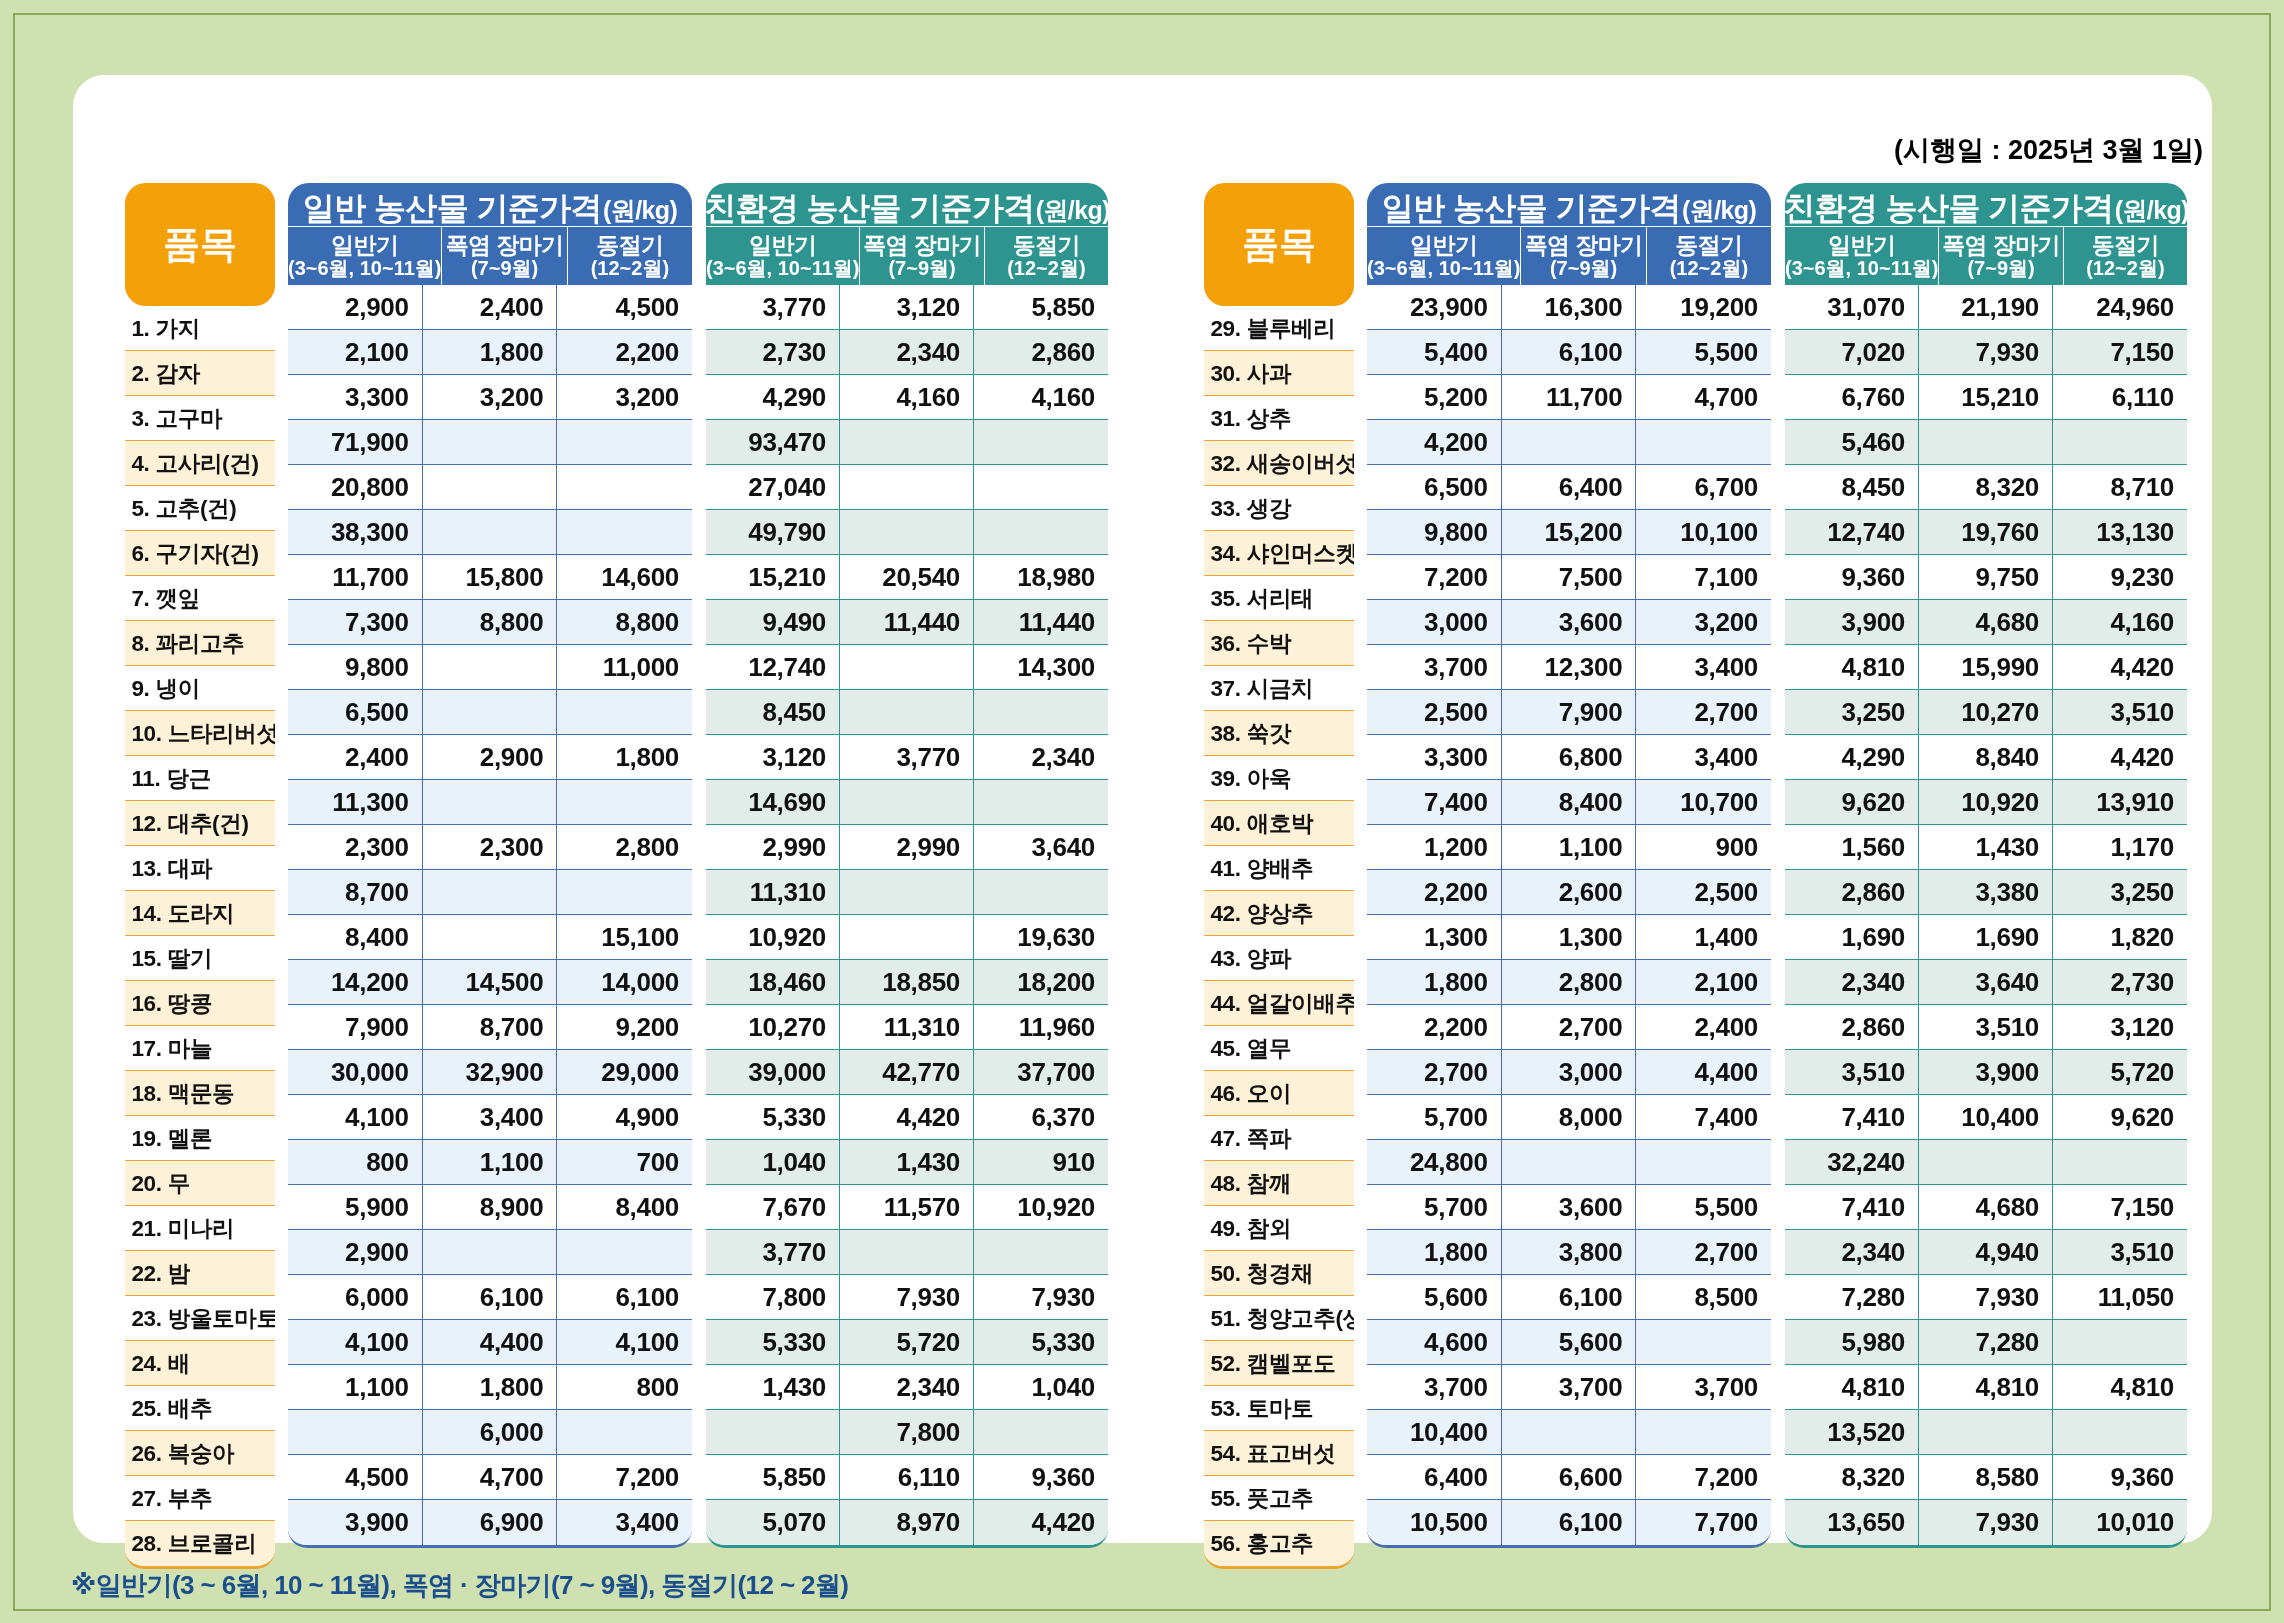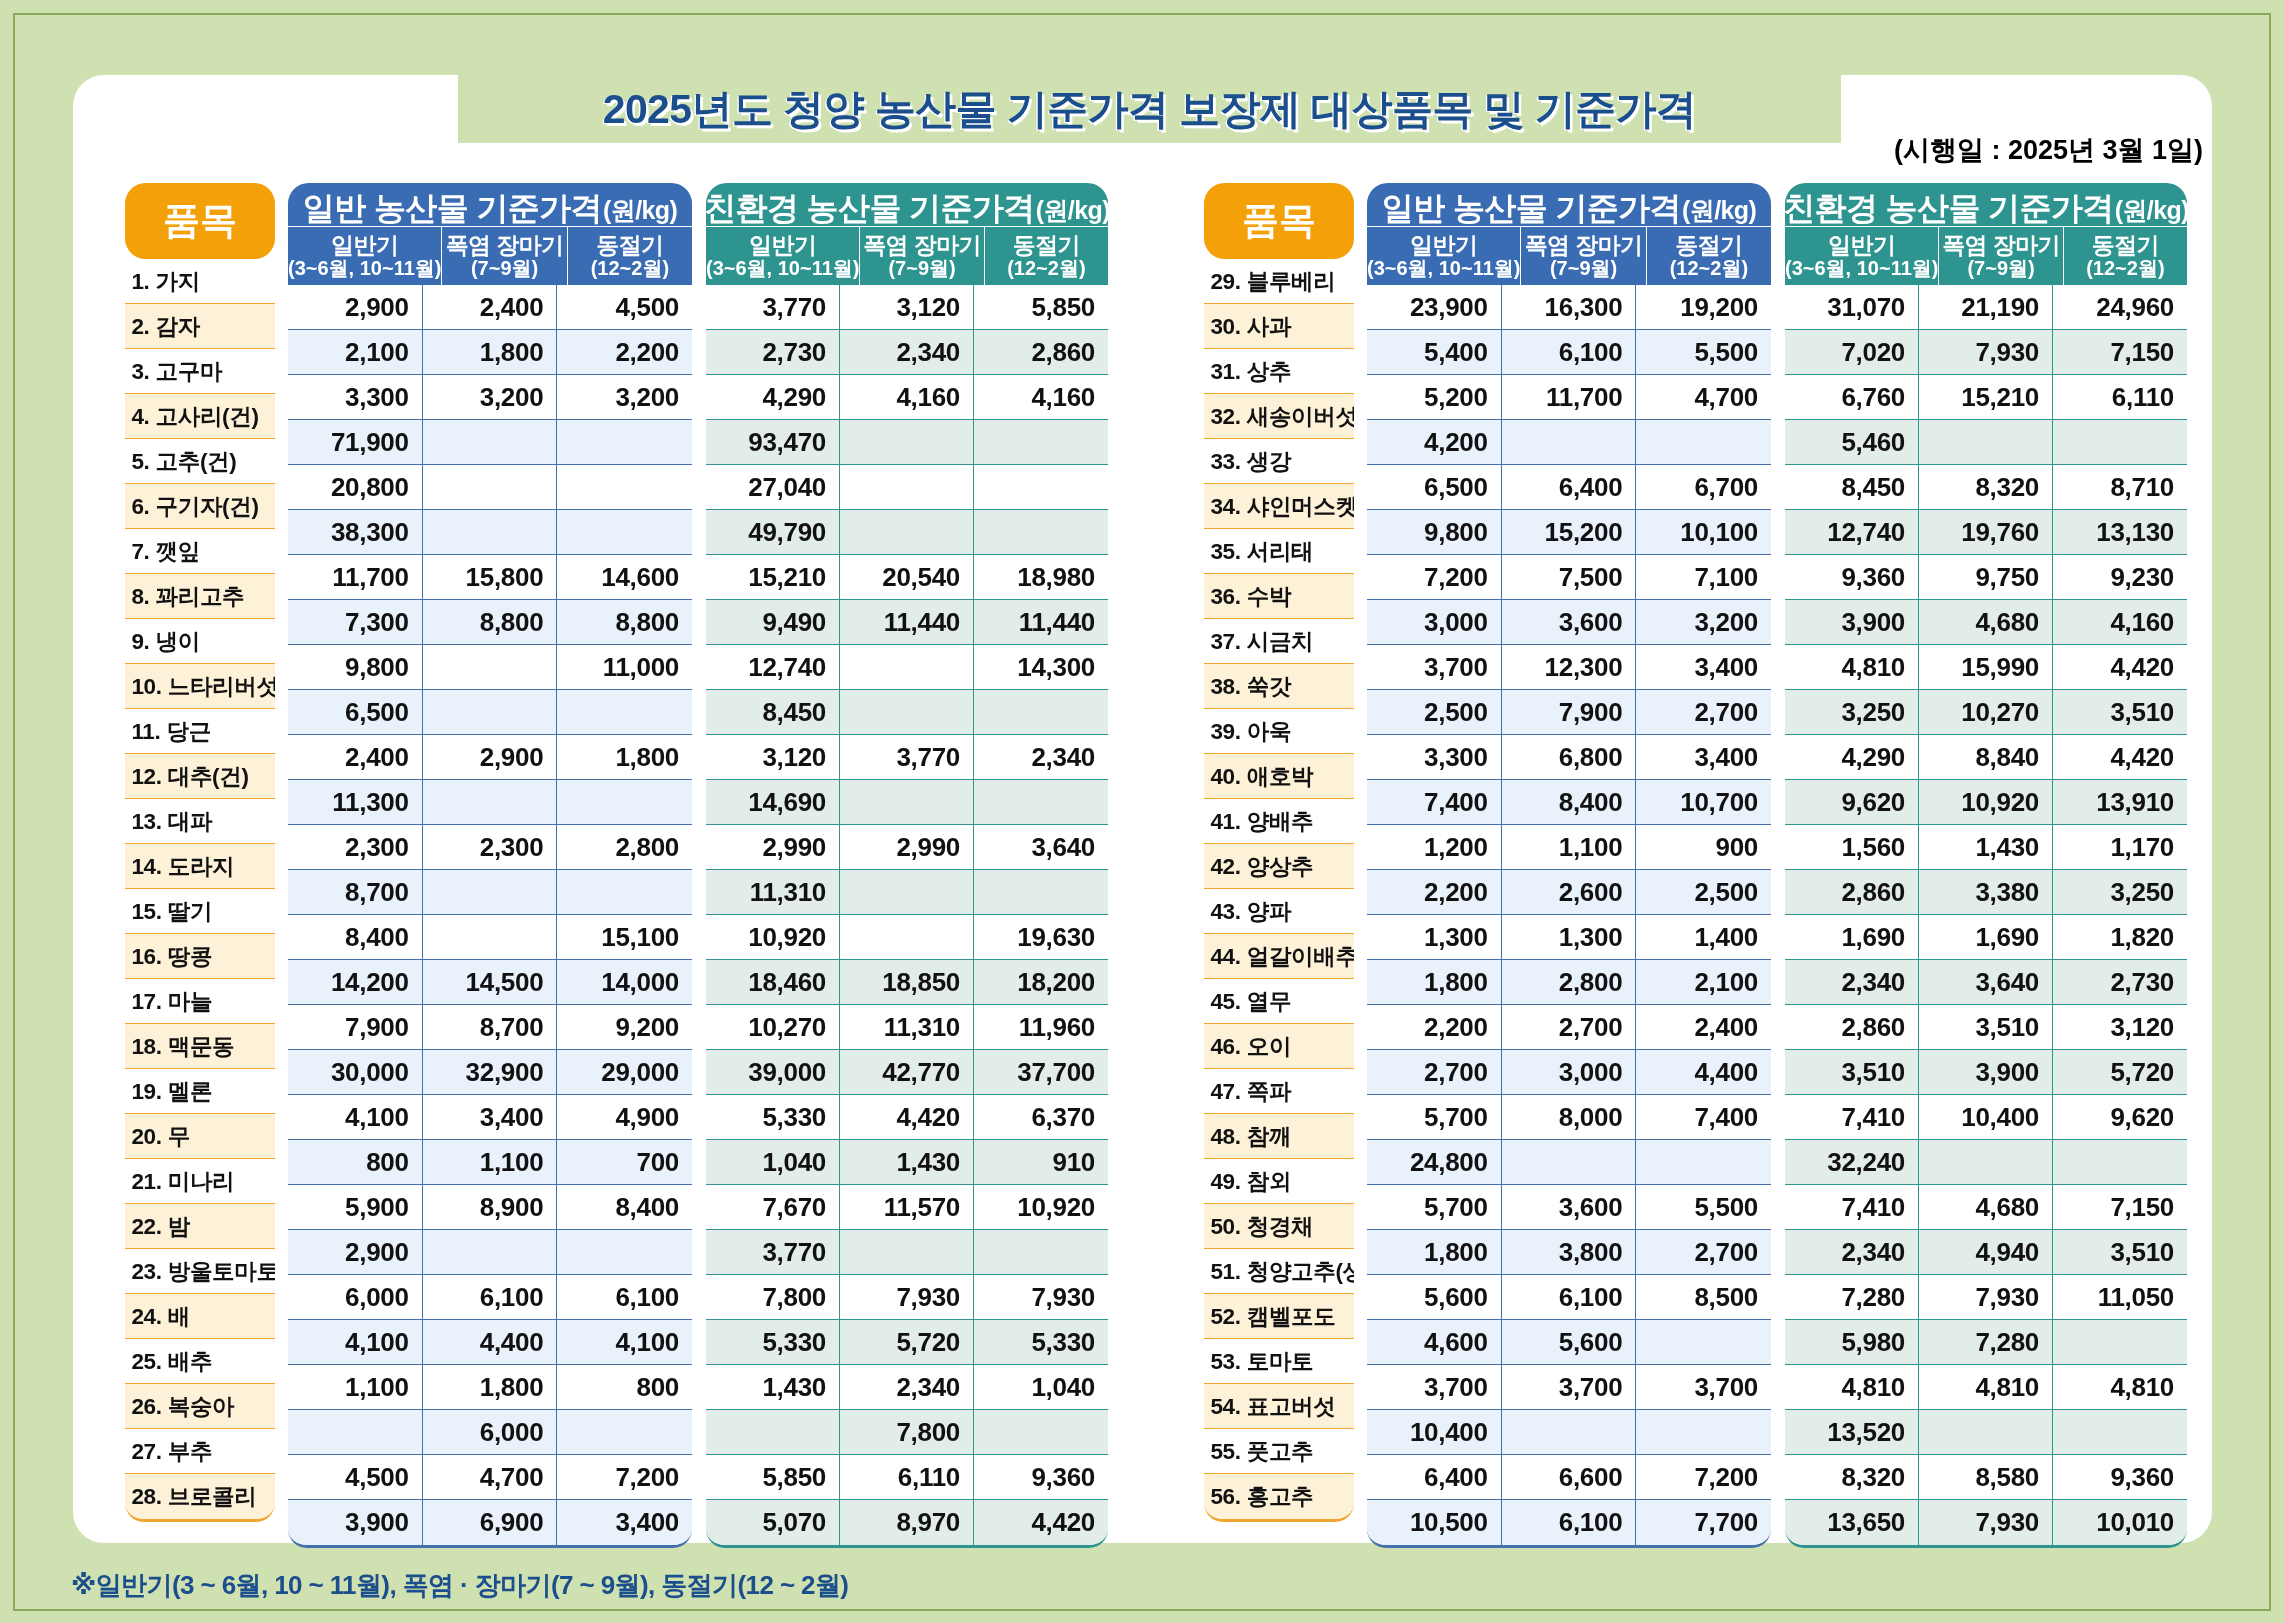--- a/index.html
+++ b/index.html
@@ -38,21 +38,21 @@
     text-align: right; font-size: 27px; color: #000; white-space: nowrap;
   }
   .table { position: absolute; top: 183px; width: 983px; height: 1355px; }
   .t-left { left: 125px; }
   .t-right { left: 1204px; }
   .pm  { position: absolute; left: 0;    top: 0; width: 150px; }
   .gen { position: absolute; left: 163px; top: 0; width: 404px; }
   .eco { position: absolute; left: 581px; top: 0; width: 402px; }
 
   .pm-header {
-    height: 76px; border-radius: 20.6px;
+    height: 123px; border-radius: 20.6px;
     background: var(--orange, #f3a009);
     color: #fff; font-size: 37px;
     display: flex; align-items: center; justify-content: center;
   }
   .sec-header {
     height: 102px; border-radius: 20.6px 20.6px 0 0;
     color: #fff; display: flex; flex-direction: column; overflow: hidden;
   }
   .gen .sec-header { background: var(--blue, #3a6cb3); }
   .eco .sec-header { background: var(--teal, #2d948f); }
@@ -101,23 +101,20 @@
   .fn1 { left: 71px; }
   .fn2 { left: 822px; }
 </style>
 </head>
 <body>
 
 <div class="page">
   <div class="frame"></div>
   <div class="card"></div>
 
-  <div class="title-band">
-    <h1>2025년도 청양 농산물 기준가격 보장제 대상품목 및 기준가격</h1>
-  </div>
   <div class="eff-date">(시행일 : 2025년 3월 1일)</div>
 
   <section class="table t-left">
     <div class="pm">
       <div class="pm-header">품목</div>
       <div class="pm-rows rows">
           <div class="pm-cell">1. 가지</div>
           <div class="pm-cell alt">2. 감자</div>
           <div class="pm-cell">3. 고구마</div>
           <div class="pm-cell alt">4. 고사리(건)</div>

